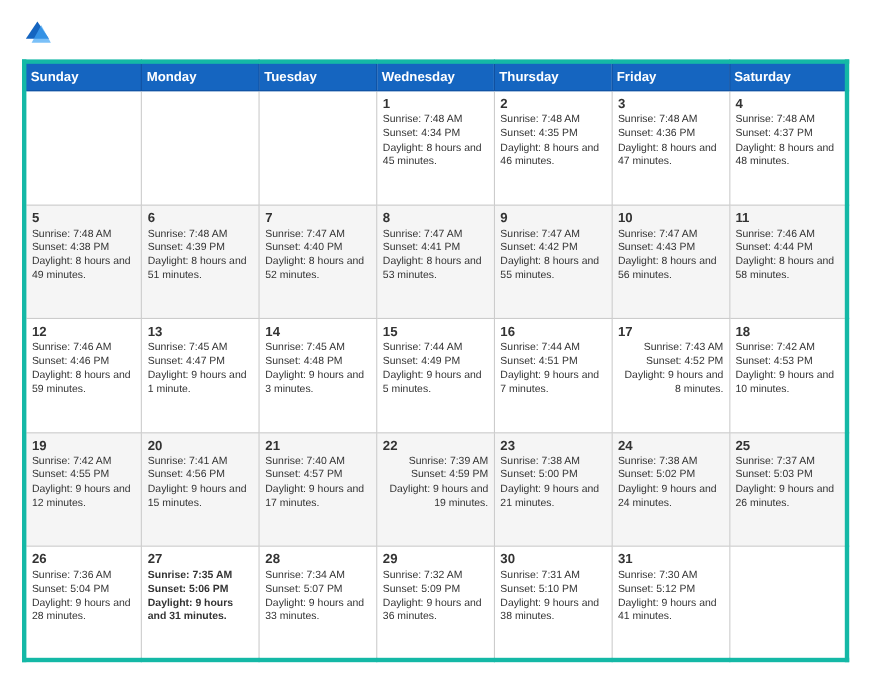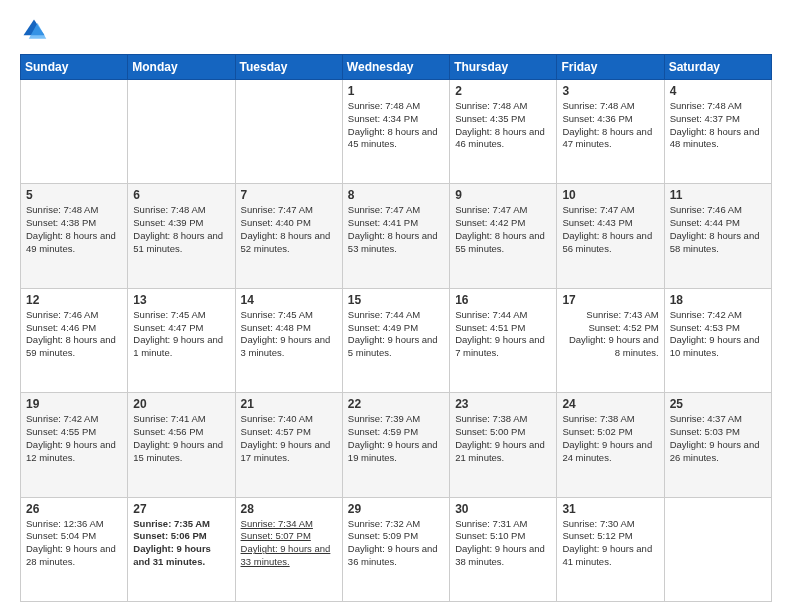--- a/index.html
+++ b/index.html
@@ -55,21 +55,21 @@
       font-weight: bold;
       color: #333;
       line-height: 1.1;
     }
     .subtitle {
       font-size: 14px;
       color: #555;
     }
     .calendar {
       flex: 1;
-      border: 1px solid #14b8a6;
+      border: 4px solid #14b8a6;
       border-collapse: collapse;
       width: 100%;
       table-layout: fixed;
     }
     .calendar thead tr th {
       background: #1565C0;
       color: #fff;
       font-size: 12px;
       font-weight: bold;
       padding: 5px 4px;
@@ -271,59 +271,59 @@
 Daylight: 9 hours and 15 minutes.</div>
           </td>
           <td>
             <span class="day-number">21</span>
             <div class="day-info" style="white-space: pre-line;">Sunrise: 7:40 AM
 Sunset: 4:57 PM
 Daylight: 9 hours and 17 minutes.</div>
           </td>
           <td>
             <span class="day-number">22</span>
-            <div class="day-info" style="white-space: pre-line;">Sunrise: 7:39 AM
+            <div class="day-info" style="white-space: pre-line; text-align: right;">Sunrise: 7:39 AM
 Sunset: 4:59 PM
 Daylight: 9 hours and 19 minutes.</div>
           </td>
           <td>
             <span class="day-number">23</span>
             <div class="day-info" style="white-space: pre-line;">Sunrise: 7:38 AM
 Sunset: 5:00 PM
 Daylight: 9 hours and 21 minutes.</div>
           </td>
           <td>
             <span class="day-number">24</span>
             <div class="day-info" style="white-space: pre-line;">Sunrise: 7:38 AM
 Sunset: 5:02 PM
 Daylight: 9 hours and 24 minutes.</div>
           </td>
           <td>
             <span class="day-number">25</span>
-            <div class="day-info" style="white-space: pre-line;">Sunrise: 4:37 AM
+            <div class="day-info" style="white-space: pre-line;">Sunrise: 7:37 AM
 Sunset: 5:03 PM
 Daylight: 9 hours and 26 minutes.</div>
           </td>
         </tr>
         <tr>
           <td>
             <span class="day-number">26</span>
-            <div class="day-info" style="white-space: pre-line;">Sunrise: 12:36 AM
+            <div class="day-info" style="white-space: pre-line;">Sunrise: 7:36 AM
 Sunset: 5:04 PM
 Daylight: 9 hours and 28 minutes.</div>
           </td>
           <td>
             <span class="day-number">27</span>
             <div class="day-info" style="white-space: pre-line; font-weight: bold;">Sunrise: 7:35 AM
 Sunset: 5:06 PM
 Daylight: 9 hours and 31 minutes.</div>
           </td>
           <td>
             <span class="day-number">28</span>
-            <div class="day-info" style="white-space: pre-line; text-decoration: underline;">Sunrise: 7:34 AM
+            <div class="day-info" style="white-space: pre-line;">Sunrise: 7:34 AM
 Sunset: 5:07 PM
 Daylight: 9 hours and 33 minutes.</div>
           </td>
           <td>
             <span class="day-number">29</span>
             <div class="day-info" style="white-space: pre-line;">Sunrise: 7:32 AM
 Sunset: 5:09 PM
 Daylight: 9 hours and 36 minutes.</div>
           </td>
           <td>

